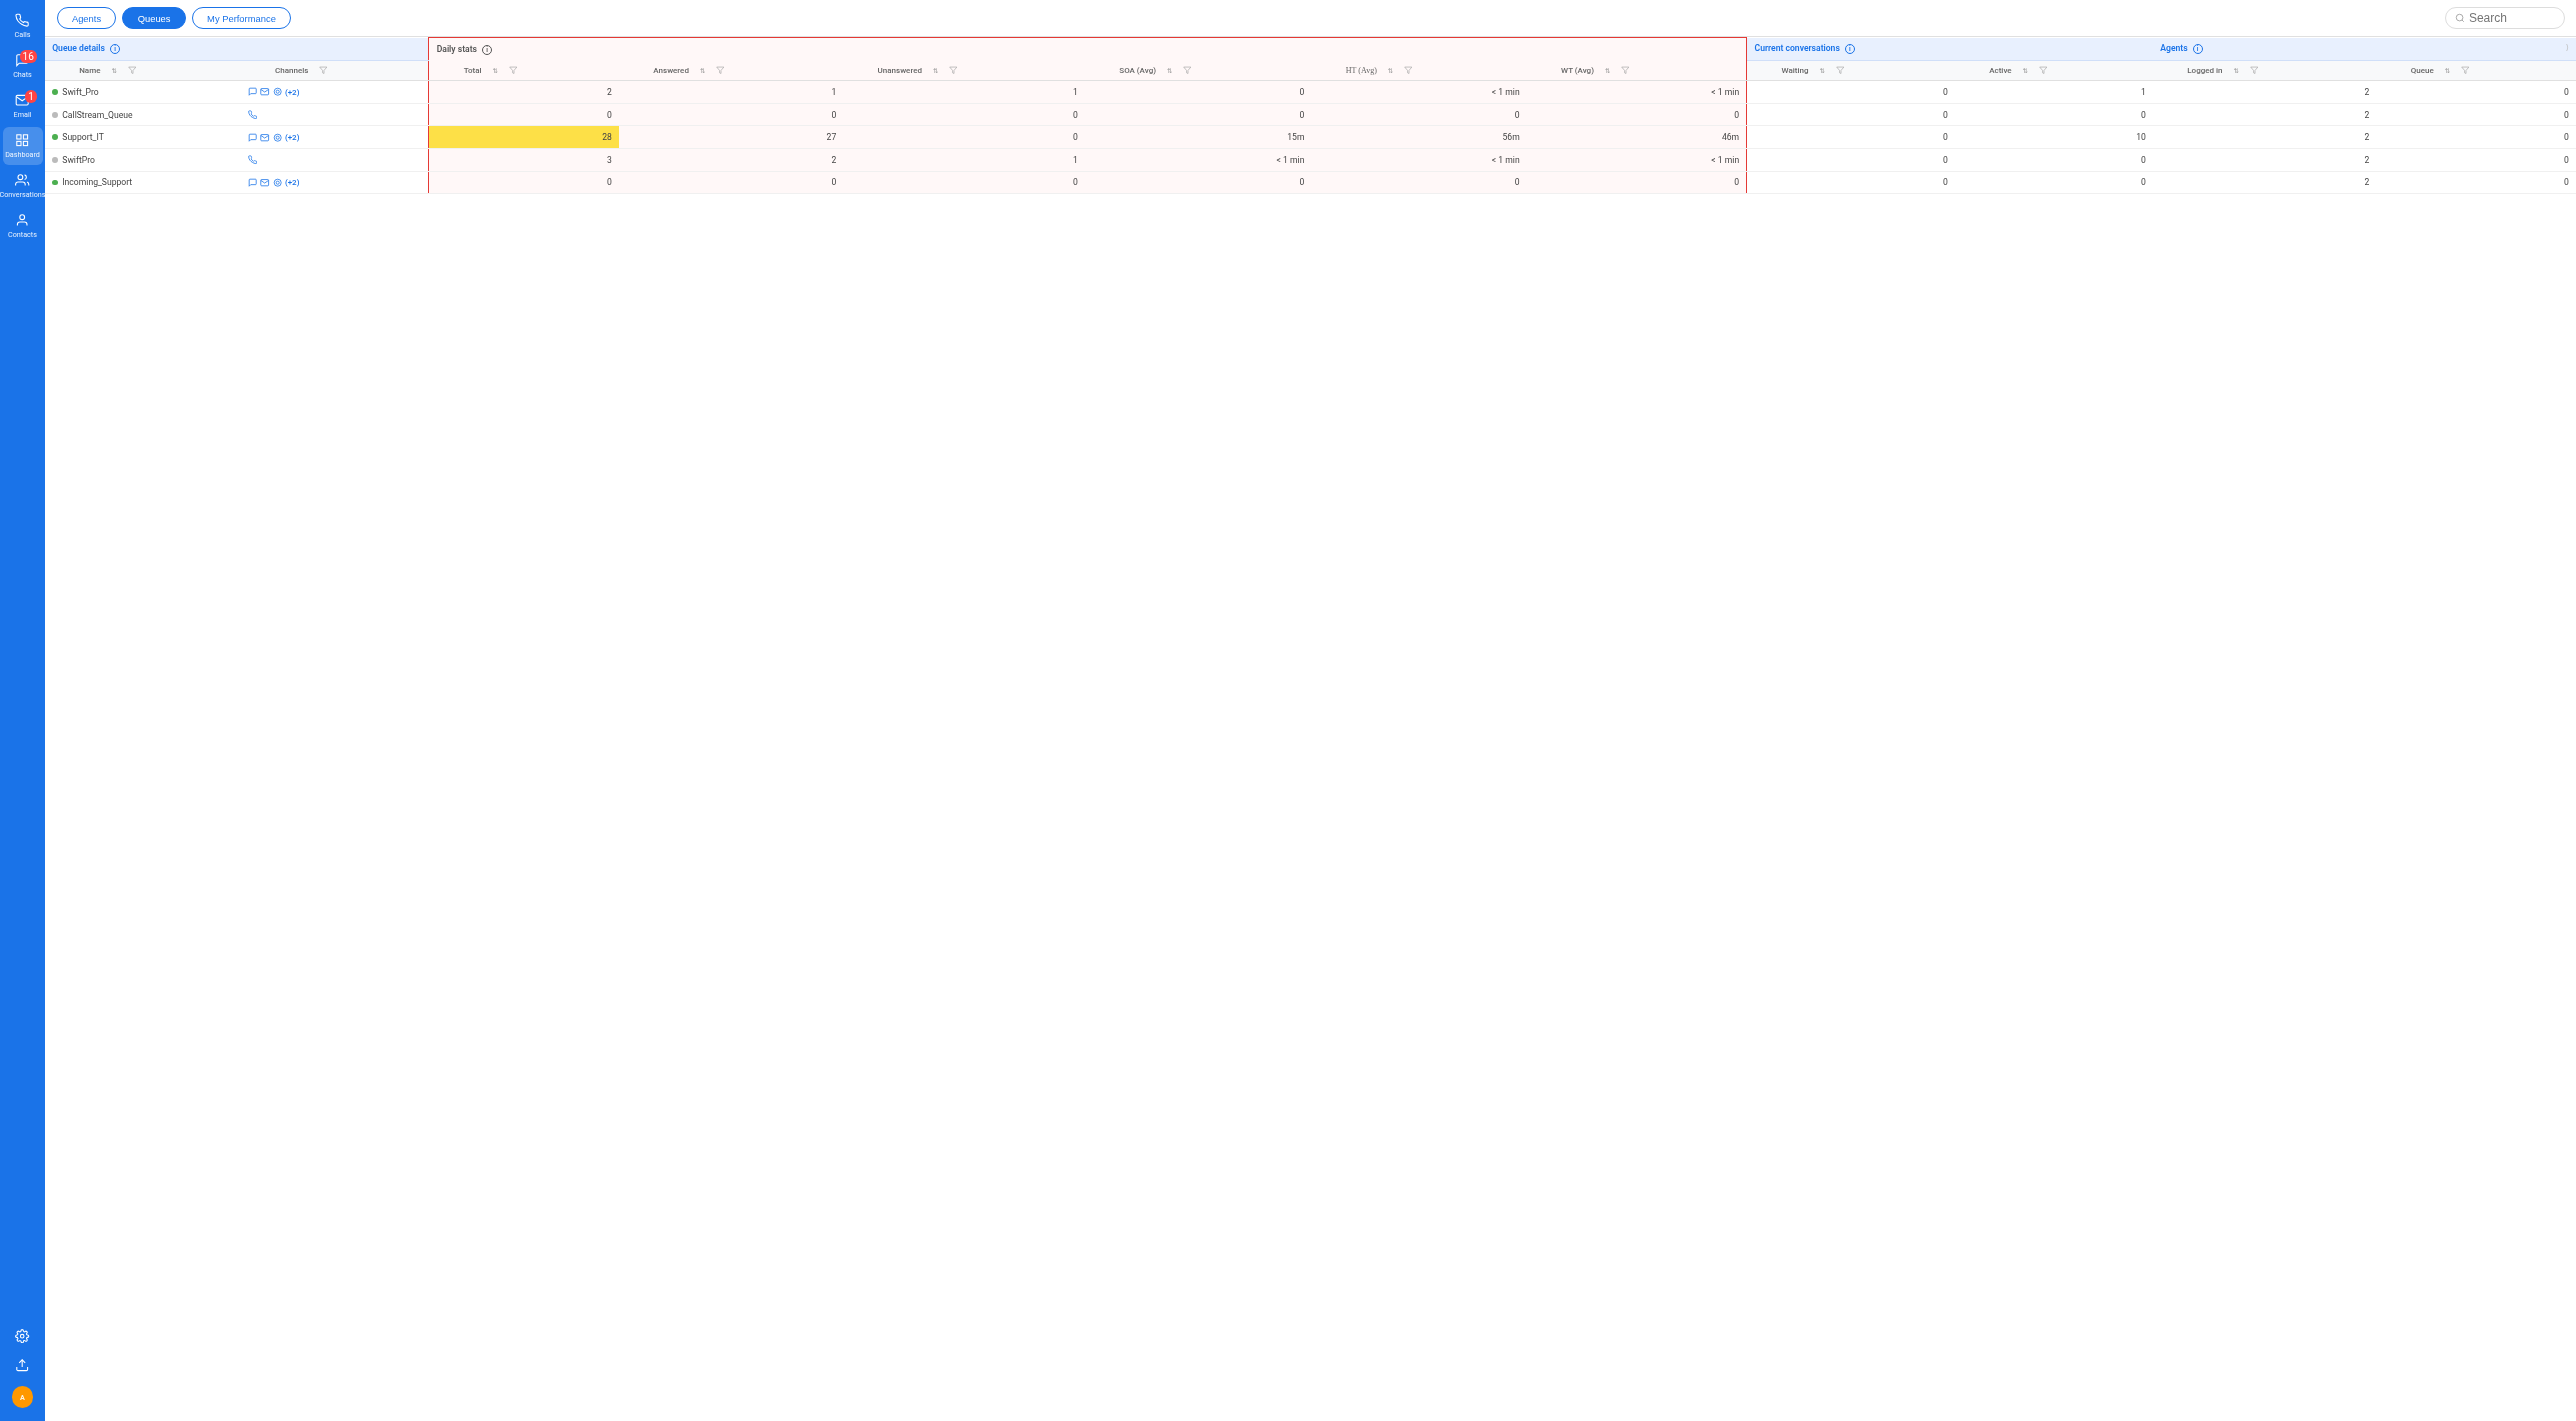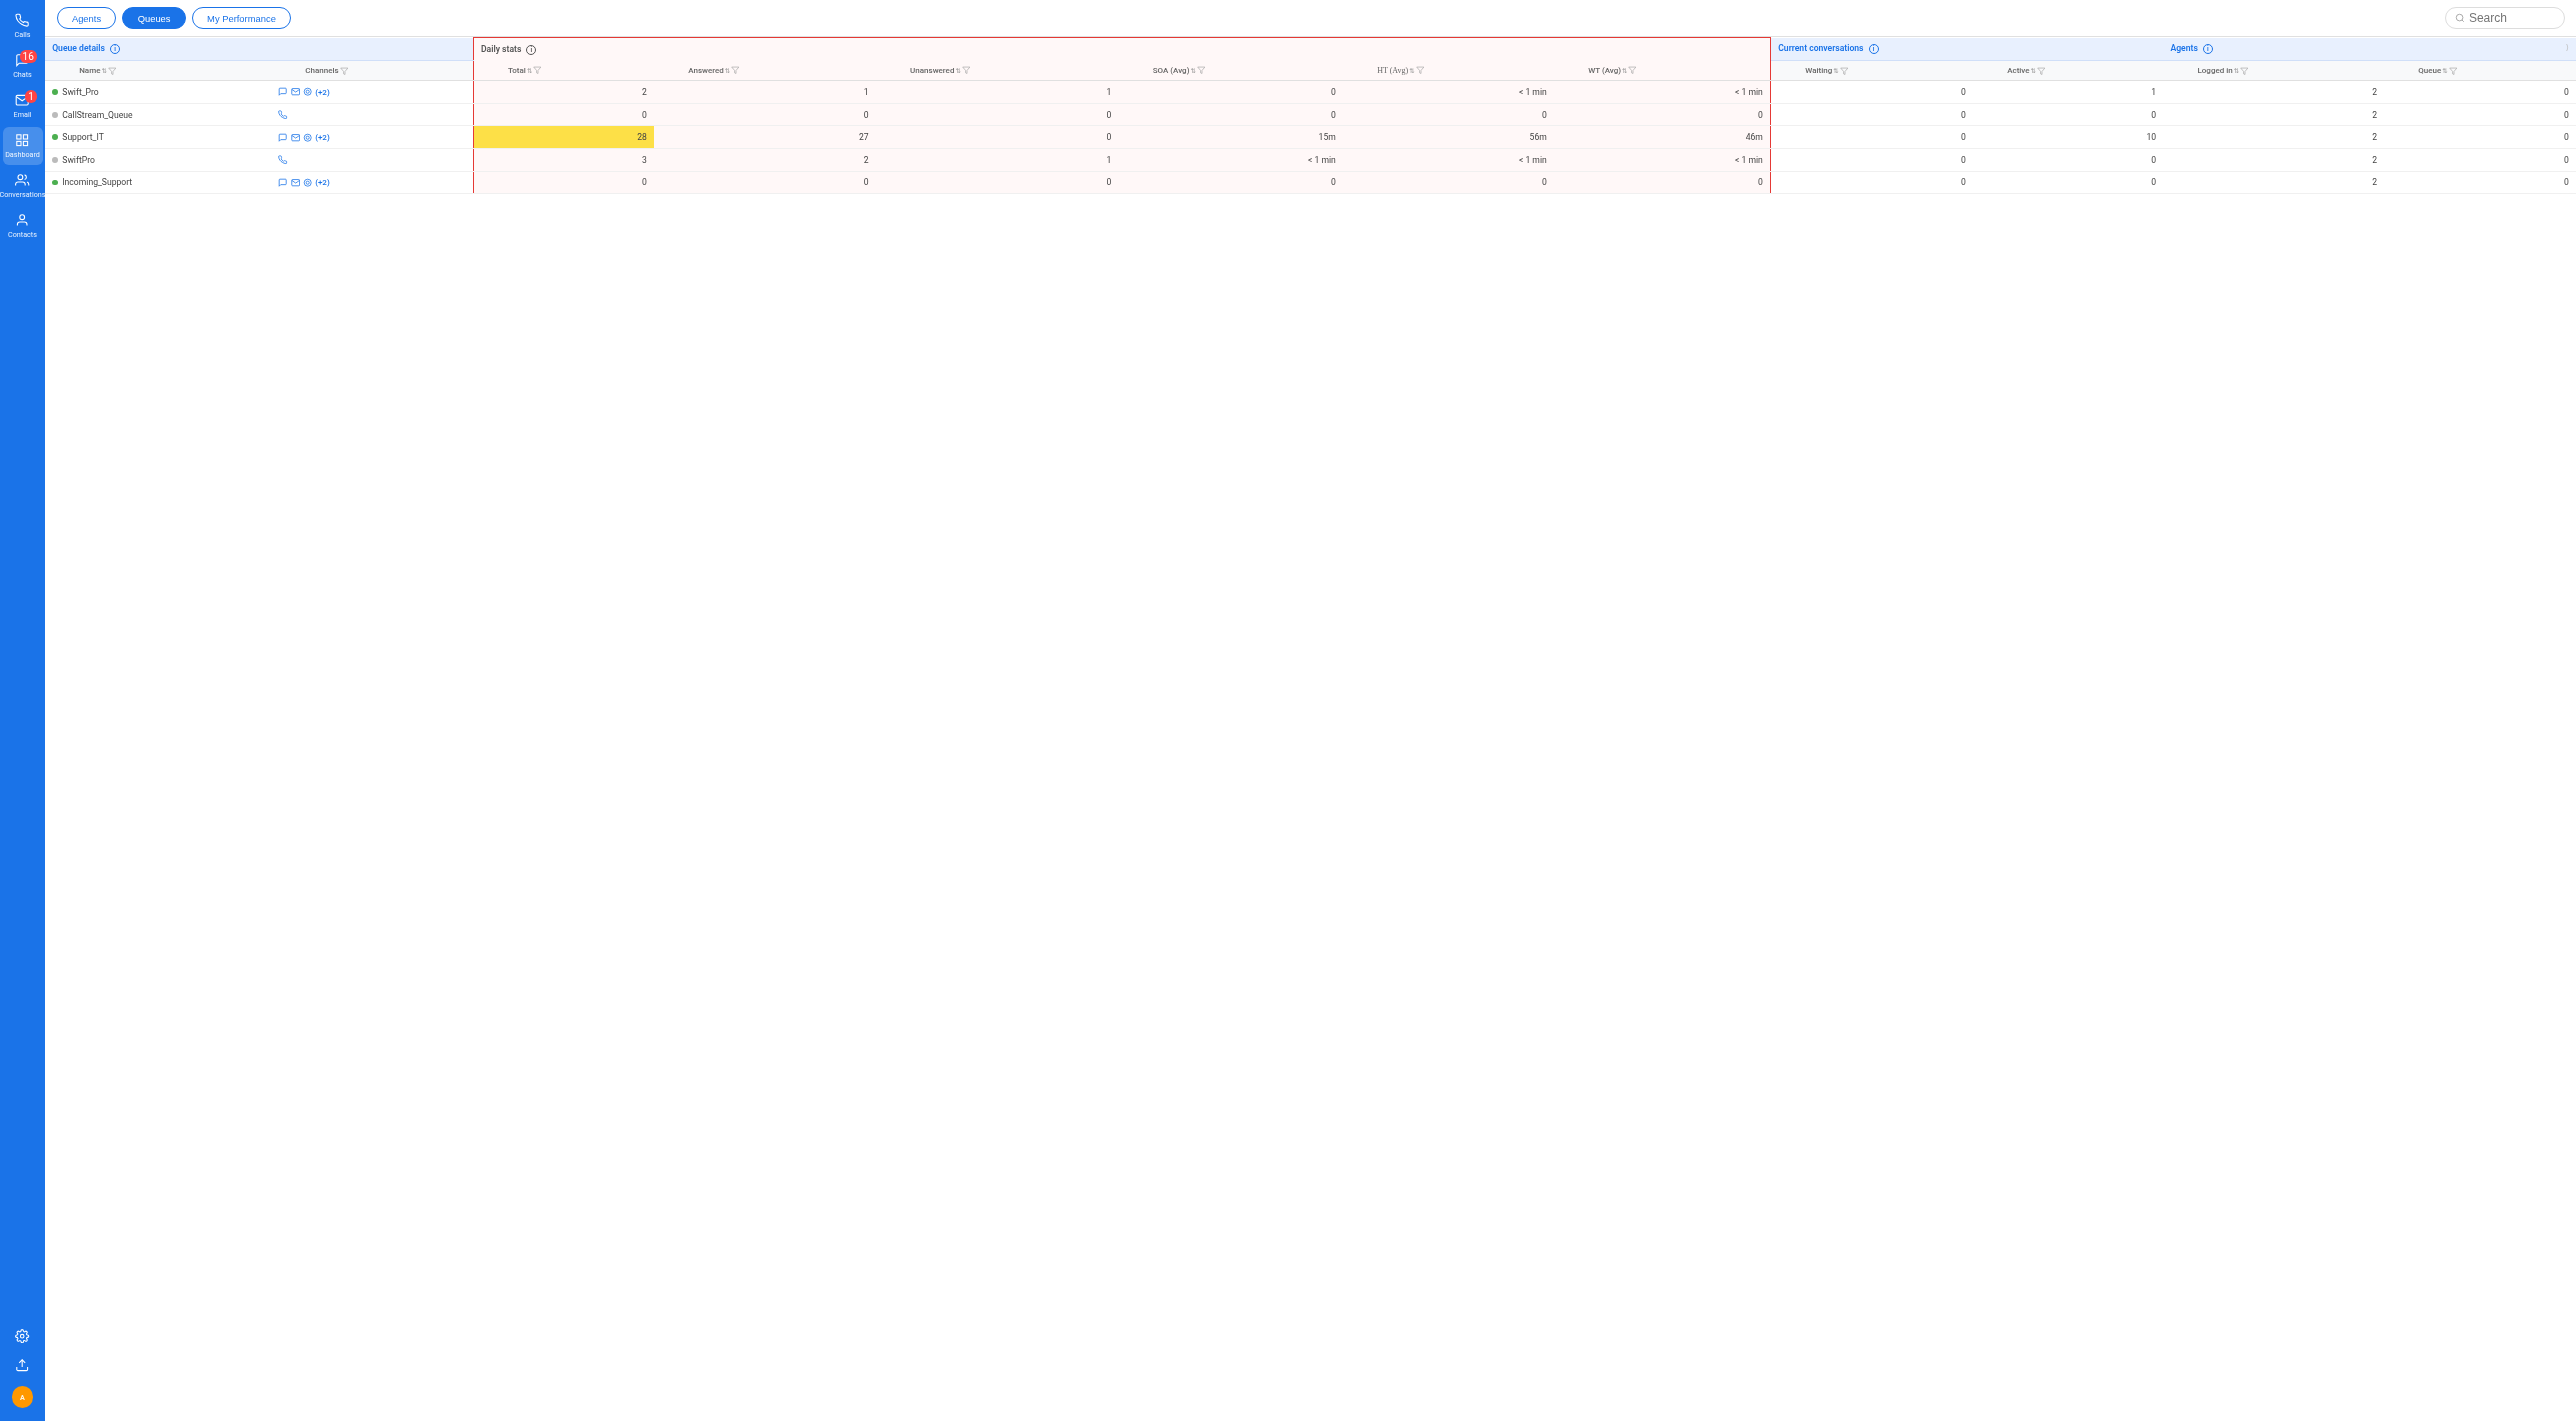--- a/index.html
+++ b/index.html
@@ -189,21 +189,21 @@
     .channels-cell {
       display: flex;
       align-items: center;
       gap: 2.9px;
     }
     .channel-more { color: #1a73e8; font-size: 8px; font-weight: 500; }
 
     .num-cell { text-align: right; color: #555; font-size: 8.6px; }
     .zero-cell { text-align: right; color: #aaa; font-size: 8.6px; }
 
-    .th-label { display: inline-flex; align-items: flex-end; gap: 1px; padding-left: 27px; }
+    .th-label { display: inline-flex; align-items: center; gap: 11px; padding-left: 27px; }
   </style>
 </head>
 <body>
 
 <div class="sidebar">
   <div class="sidebar-item">
     <svg viewBox="0 0 24 24">
         <path d="M22 16.92v3a2 2 0 01-2.18 2 19.79 19.79 0 01-8.63-3.07A19.5 19.5 0 014.69 13 19.79 19.79 0 011.63 4.4 2 2 0 013.6 2.22h3a2 2 0 012 1.72c.127.96.361 1.903.7 2.81a2 2 0 01-.45 2.11L7.91 9.91a16 16 0 006.08 6.08l.97-.97a2 2 0 012.11-.45c.907.339 1.85.573 2.81.7A2 2 0 0122 16.92z" stroke="white" fill="none"></path>
       </svg>
     <span>Calls</span>

